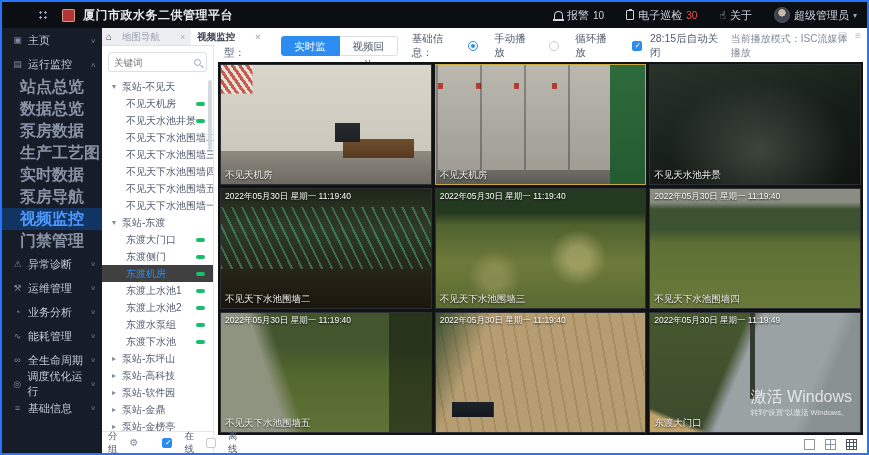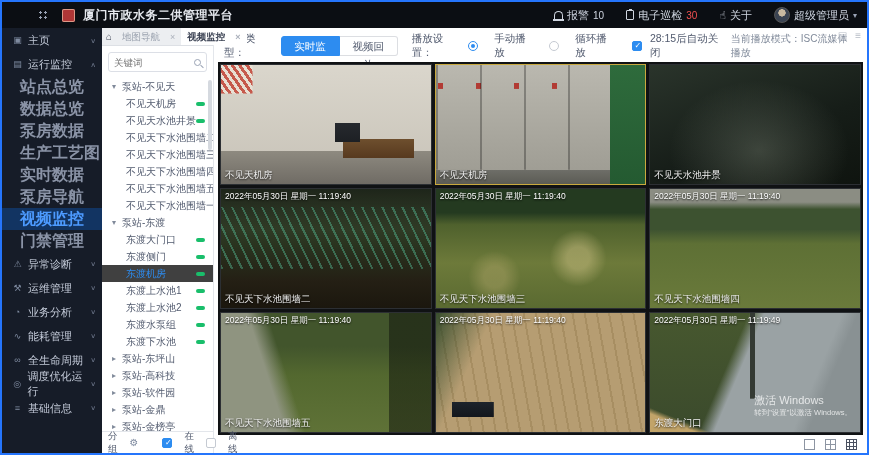--- a/index.html
+++ b/index.html
@@ -29,21 +29,21 @@
   .mitem .mi { width:11px; font-size:9px; color:#7f8ba0; margin-right:5px; text-align:center; }
   .mitem .mchev { margin-left:auto; font-size:8px; color:#6b7488; transform:scaleY(.8); }
   .sub { }
   .sitem { height:22px; line-height:22px; padding-left:18px; color:#8a93a6; font-size:16px; cursor:pointer;font-weight:bold; }
   .sitem.active { background:#123462; color:#4d9bff; }
 
   
   .treewrap { position:absolute; left:100px; top:26px; bottom:0; width:112px; background:#fff; border-right:1px solid #e3e6eb; z-index:10; display:flex; flex-direction:column; }
   .tabbar { height:18px; background:#eceef1; display:flex; align-items:center; font-size:9.5px; color:#98a0ad; border-bottom:1px solid #dde0e5; }
   .tabbar .home { color:#3c4354; font-size:10px; padding:0 4px; }
-  .tab { display:flex; align-items:center; gap:10px; padding:0 6px; height:100%; line-height:18px; cursor:pointer; white-space:nowrap; }
+  .tab { display:flex; align-items:center; gap:20px; padding:0 6px; height:100%; line-height:18px; cursor:pointer; white-space:nowrap; }
   .tab.active { background:#fff; color:#3c4354; font-weight:bold; }
   .tab .x { font-size:9px; color:#aab0bb; }
   .searchrow { margin:6px 6px 4px 6px; height:20px; border:1px solid #dcdfe6; border-radius:3px; display:flex; align-items:center; padding:0 5px; }
   .searchrow input { border:none; outline:none; width:100%; font-size:9.5px; color:#666; background:transparent; font-family:inherit; }
   .mag { width:7px; height:7px; border:1px solid #9aa3b5; border-radius:50%; position:relative; flex:none; }
   .mag:after { content:""; position:absolute; width:4px; height:1px; background:#9aa3b5; transform:rotate(45deg); left:5px; top:6px; }
   .tree { flex:1; overflow:hidden; font-size:10px; color:#515a6e; position:relative; padding-top:2px; }
   .trow { height:17px; display:flex; align-items:center; padding:0 8px 0 10px; cursor:pointer; white-space:nowrap; }
   .trow .arr { font-size:8px; color:#808a9a; width:10px; flex:none; }
   .trow.cam { padding-left:24px; }
@@ -71,21 +71,21 @@
   .mode { margin-left:auto; font-size:10px; color:#808a9a; }
 
   
   .gridwrap { flex:1; background:#101214; margin:4px 4px 0 4px; padding:2px; }
   .vgrid { width:100%; height:100%; display:grid; grid-template-columns:repeat(3,1fr); grid-template-rows:repeat(3,1fr); gap:3px; }
   .cell { position:relative; border:1px solid #2c2f33; overflow:hidden; }
   .cell.selcell { border:1px solid #c9a93e; }
   .ts { position:absolute; top:2px; left:4px; right:4px; font-size:8.5px; color:#fff; text-shadow:0 1px 2px rgba(0,0,0,.9); white-space:nowrap; }
   .cap { position:absolute; bottom:2px; left:4px; font-size:9.5px; color:#f2f2f2; text-shadow:0 1px 2px rgba(0,0,0,.9); }
   .wm { position:absolute; right:8px; bottom:14px; text-align:left; color:rgba(255,255,255,.75); }
-  .wm .w1 { font-size:11px; }
+  .wm .w1 { font-size:16px; }
   .wm .w2 { font-size:7.5px; }
 
   .s1 { background:
     linear-gradient(#26292e,#1d2024) no-repeat 62% 58%/12% 16%,
     linear-gradient(#6e4f2e,#57391e) no-repeat 88% 74%/34% 16%,
     repeating-linear-gradient(55deg,#c65a4d 0 3px,#e8e0d4 3px 6px) no-repeat 0 0/15% 24%,
     linear-gradient(#8e8a80,#6f6b64) no-repeat 0 100%/100% 28%,
     linear-gradient(#dad6cc,#c7c2b7); }
   .s2 { background:
     repeating-linear-gradient(90deg,rgba(0,0,0,.28) 0 2px,transparent 2px 44px) no-repeat 0 0/80% 88%,
@@ -329,21 +329,21 @@
   <div class="tabicons">
     <span>▤</span>
     <span>≡</span>
   </div>
   <div class="toolbar">
     <span>播放类型：</span>
     <span style="display:flex;">
       <button class="btn primary">实时监控</button>
       <button class="btn plain">视频回放</button>
     </span>
-    <span style="margin-left:6px;">播放设置：</span>
+    <span style="margin-left:6px;">基础信息：</span>
     <span class="radio on"></span>
     <span class="rlabel">手动播放</span>
     <span class="radio" style="margin-left:8px;"></span>
     <span class="rlabel">循环播放</span>
     <span class="cb on" style="margin-left:10px;"></span>
     <span>28:15后自动关闭</span>
     <span class="mode">当前播放模式：ISC流媒体播放</span>
   </div>
 
   <div class="gridwrap">

